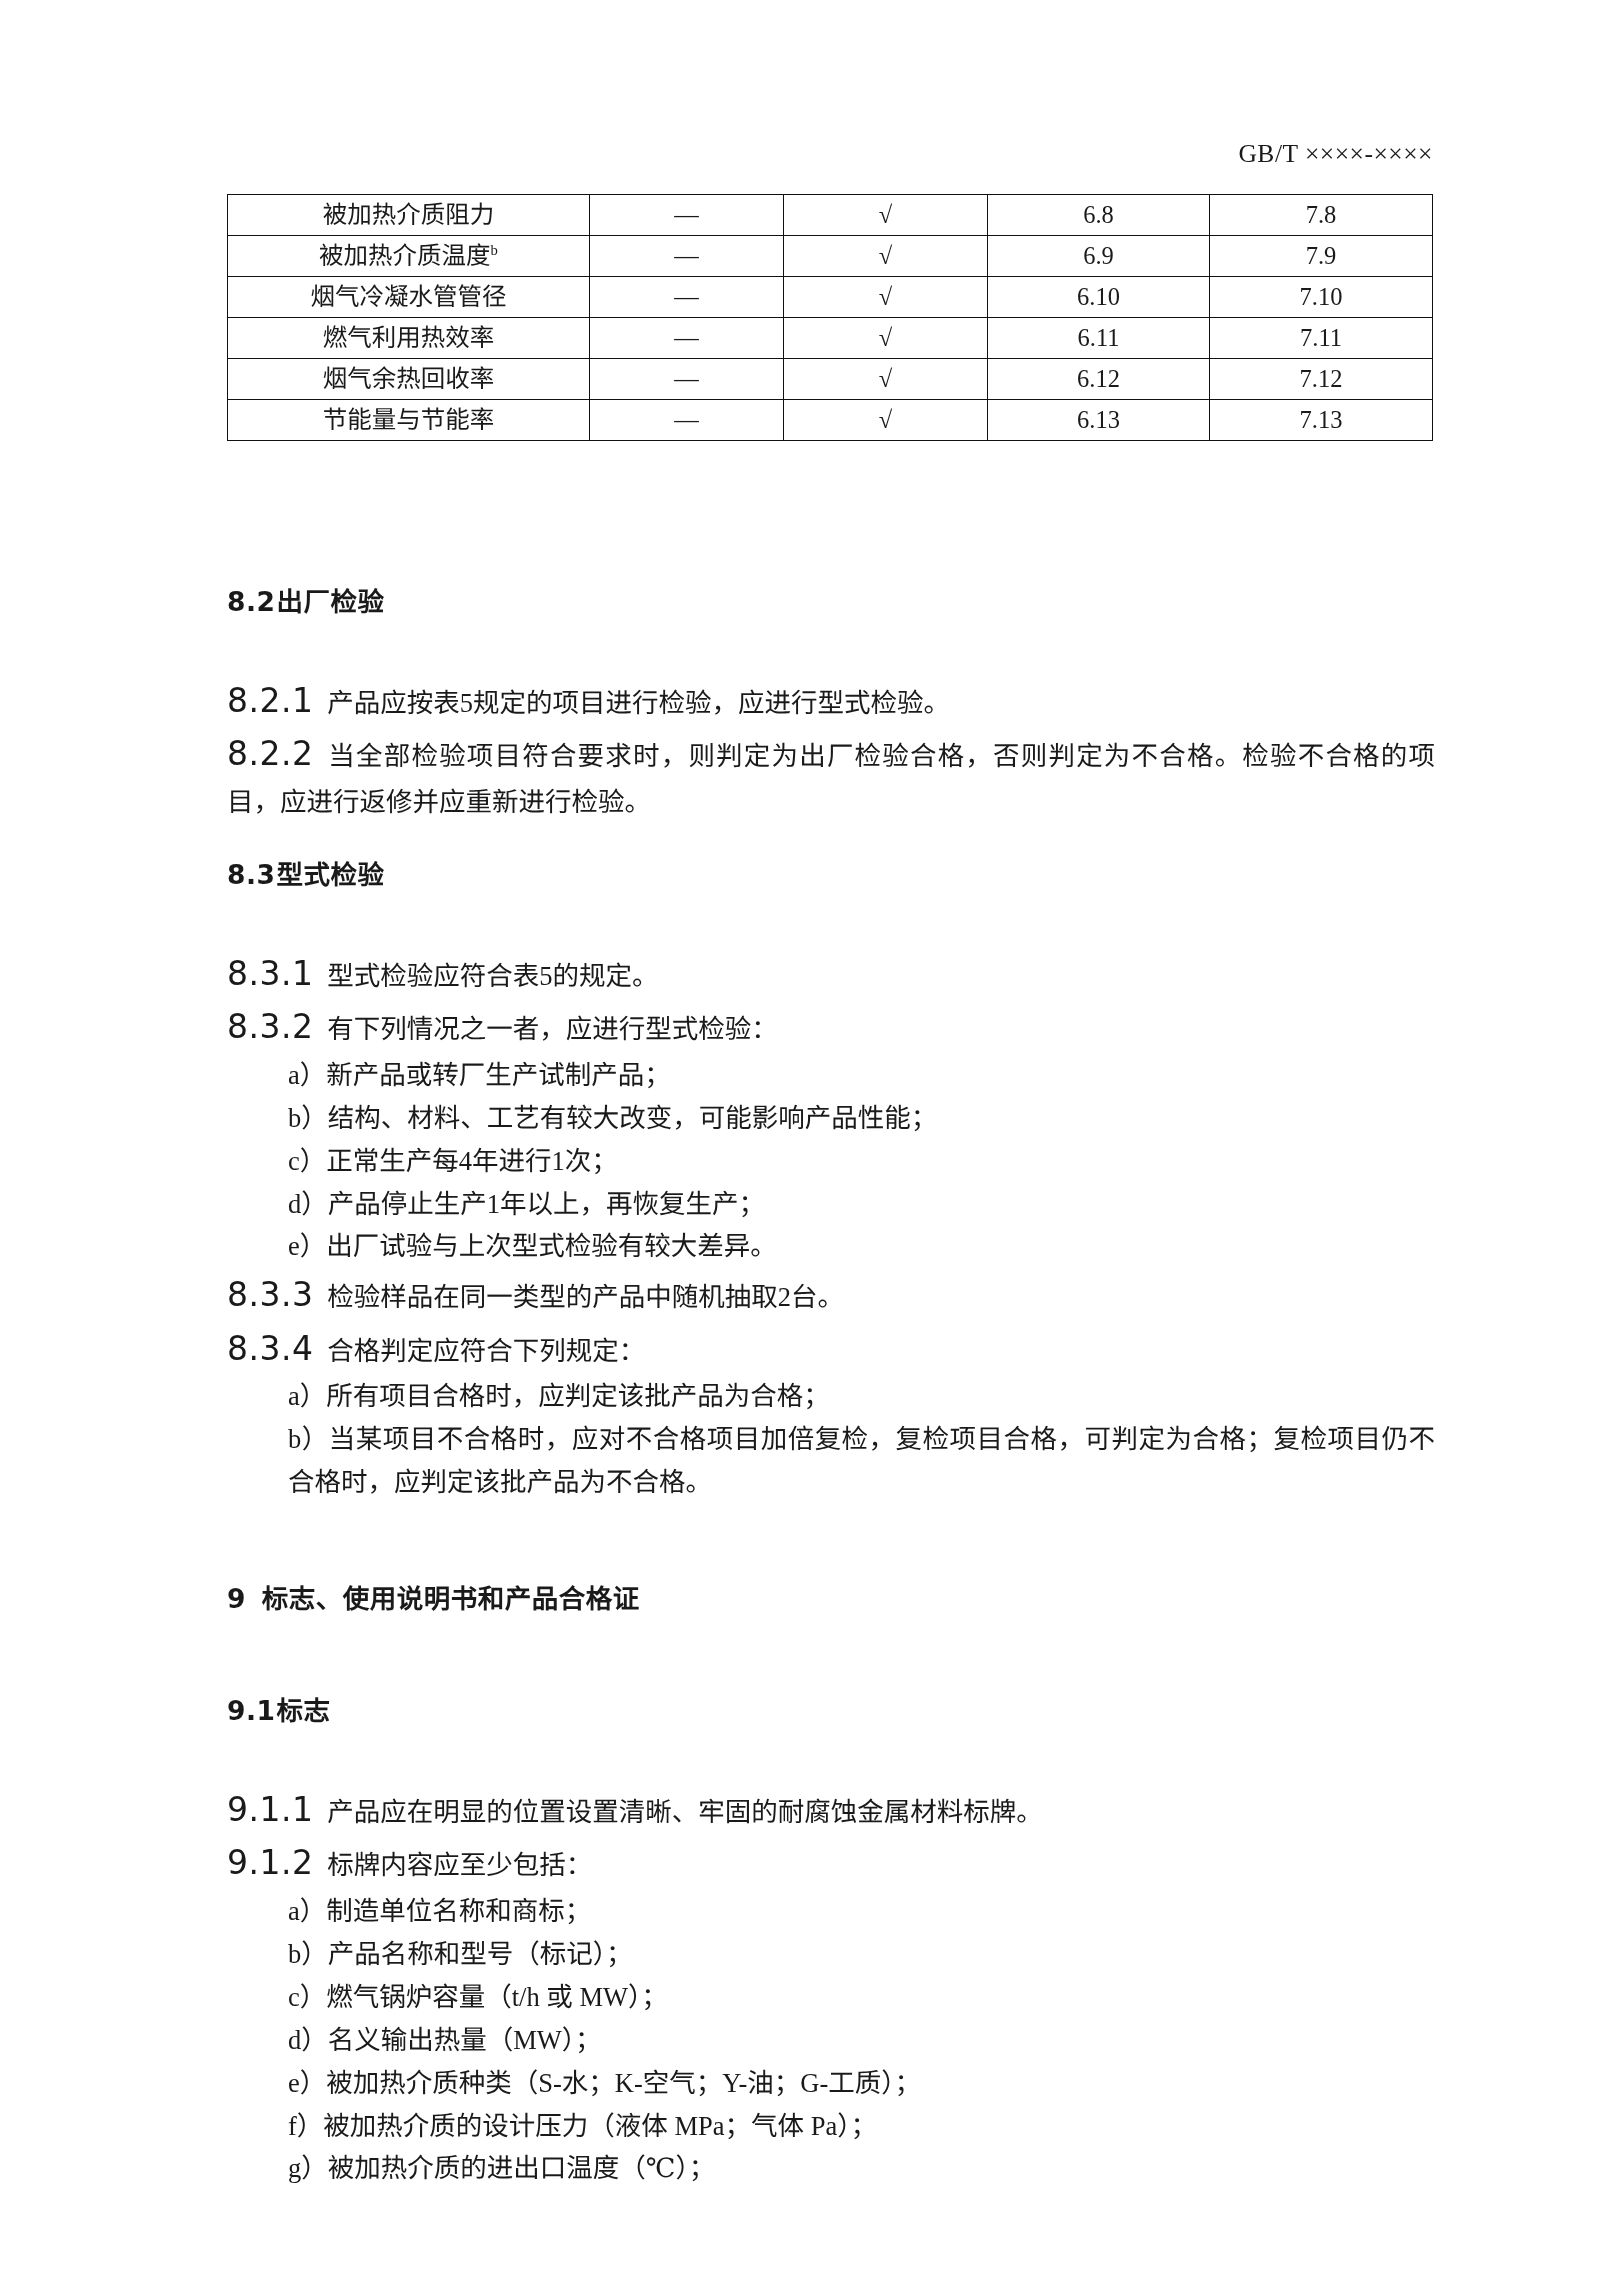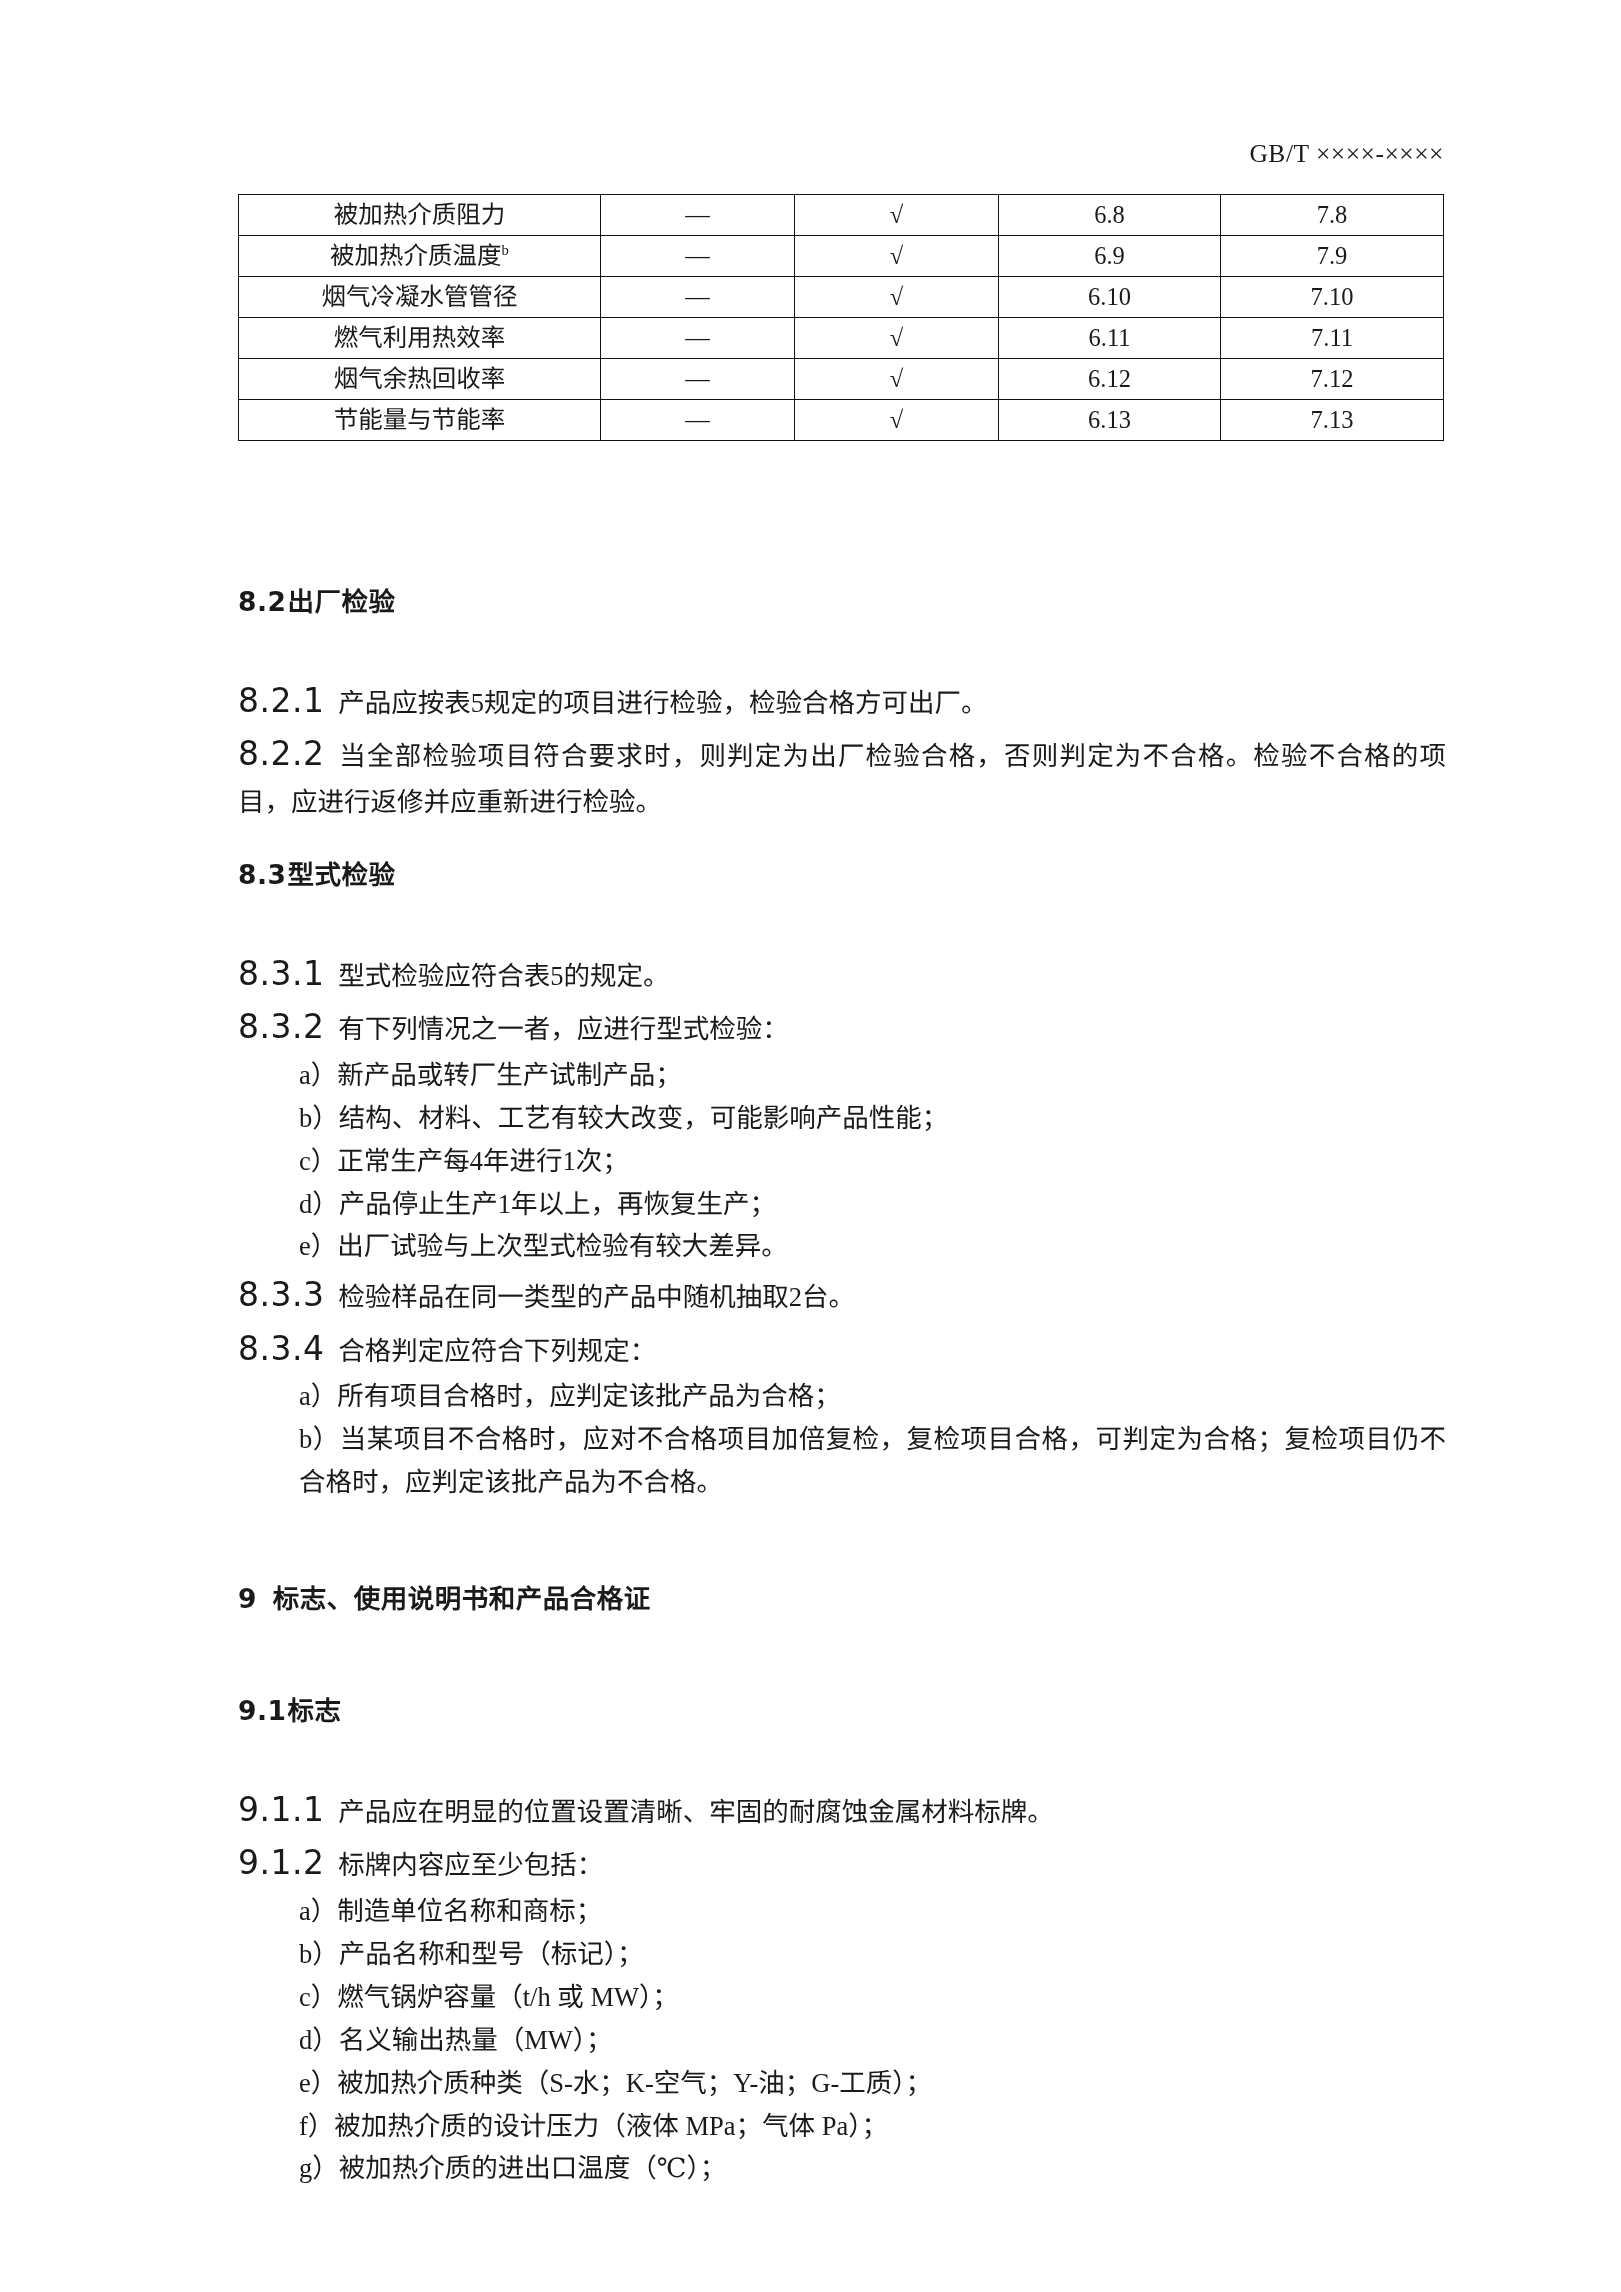--- a/index.html
+++ b/index.html
@@ -12,21 +12,21 @@
     width: 1621px;
     height: 2293px;
     position: relative;
     font-family: "Liberation Serif", "DejaVu Serif", serif;
     color: #1a1a1a;
     overflow: hidden;
   }
 
   .page {
     position: absolute;
-    top: 0; left: 15px;
+    top: 0; left: 4px;
     width: 1356px;
     height: 2293px;
     box-sizing: border-box;
   }
 
   
   .running-header {
     position: absolute;
     top: 139px;
     left: 223px;
@@ -216,21 +216,21 @@
         <td>6.13</td>
         <td>7.13</td>
       </tr>
     </tbody>
   </table>
 
   <div class="content">
 
     <div class="h2"><span class="num">8.2</span><span>出厂检验</span></div>
     <div class="sp-lg"></div>
-    <p class="para"><span class="pnum">8.2.1</span><span>产品应按表5规定的项目进行检验，检验合格方可出厂。</span></p>
+    <p class="para"><span class="pnum">8.2.1</span><span>产品应按表5规定的项目进行检验，应进行型式检验。</span></p>
     <p class="para"><span class="pnum">8.2.2</span><span>当全部检验项目符合要求时，则判定为出厂检验合格，否则判定为不合格。检验不合格的项目，应进行返修并应重新进行检验。</span></p>
 
     <div class="sp-md"></div>
 
     <div class="h2"><span class="num">8.3</span><span>型式检验</span></div>
     <div class="sp-lg"></div>
     <p class="para"><span class="pnum">8.3.1</span><span>型式检验应符合表5的规定。</span></p>
     <p class="para"><span class="pnum">8.3.2</span><span>有下列情况之一者，应进行型式检验：</span></p>
     <p class="listitem">a）新产品或转厂生产试制产品；</p>
     <p class="listitem">b）结构、材料、工艺有较大改变，可能影响产品性能；</p>

